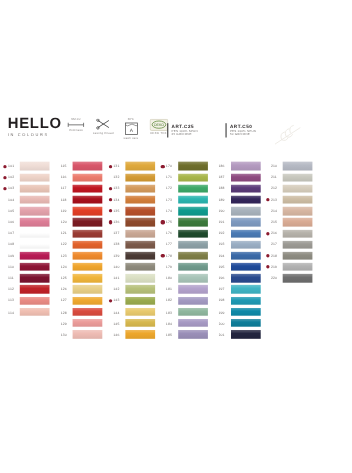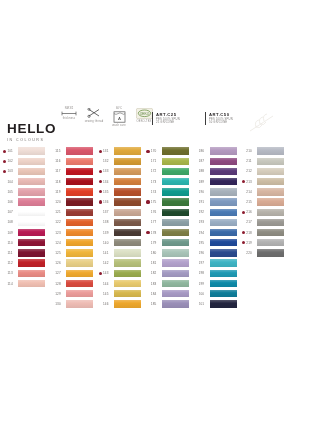--- a/index.html
+++ b/index.html
@@ -19,21 +19,21 @@
   }
 
   
   .header{
     position:absolute;
     left:0;top:103px;
     width:287px;height:40px;
   }
   .brand{
     position:absolute;
-    left:7px;top:19px;
+    left:7px;top:2px;
     width:62px;
   }
   .brand-title{
     font-family:"Liberation Sans", sans-serif;
     font-size:13.5px;
     font-weight:700;
     letter-spacing:0.7px;
     color:#231f20;
     line-height:14px;
     white-space:nowrap;

